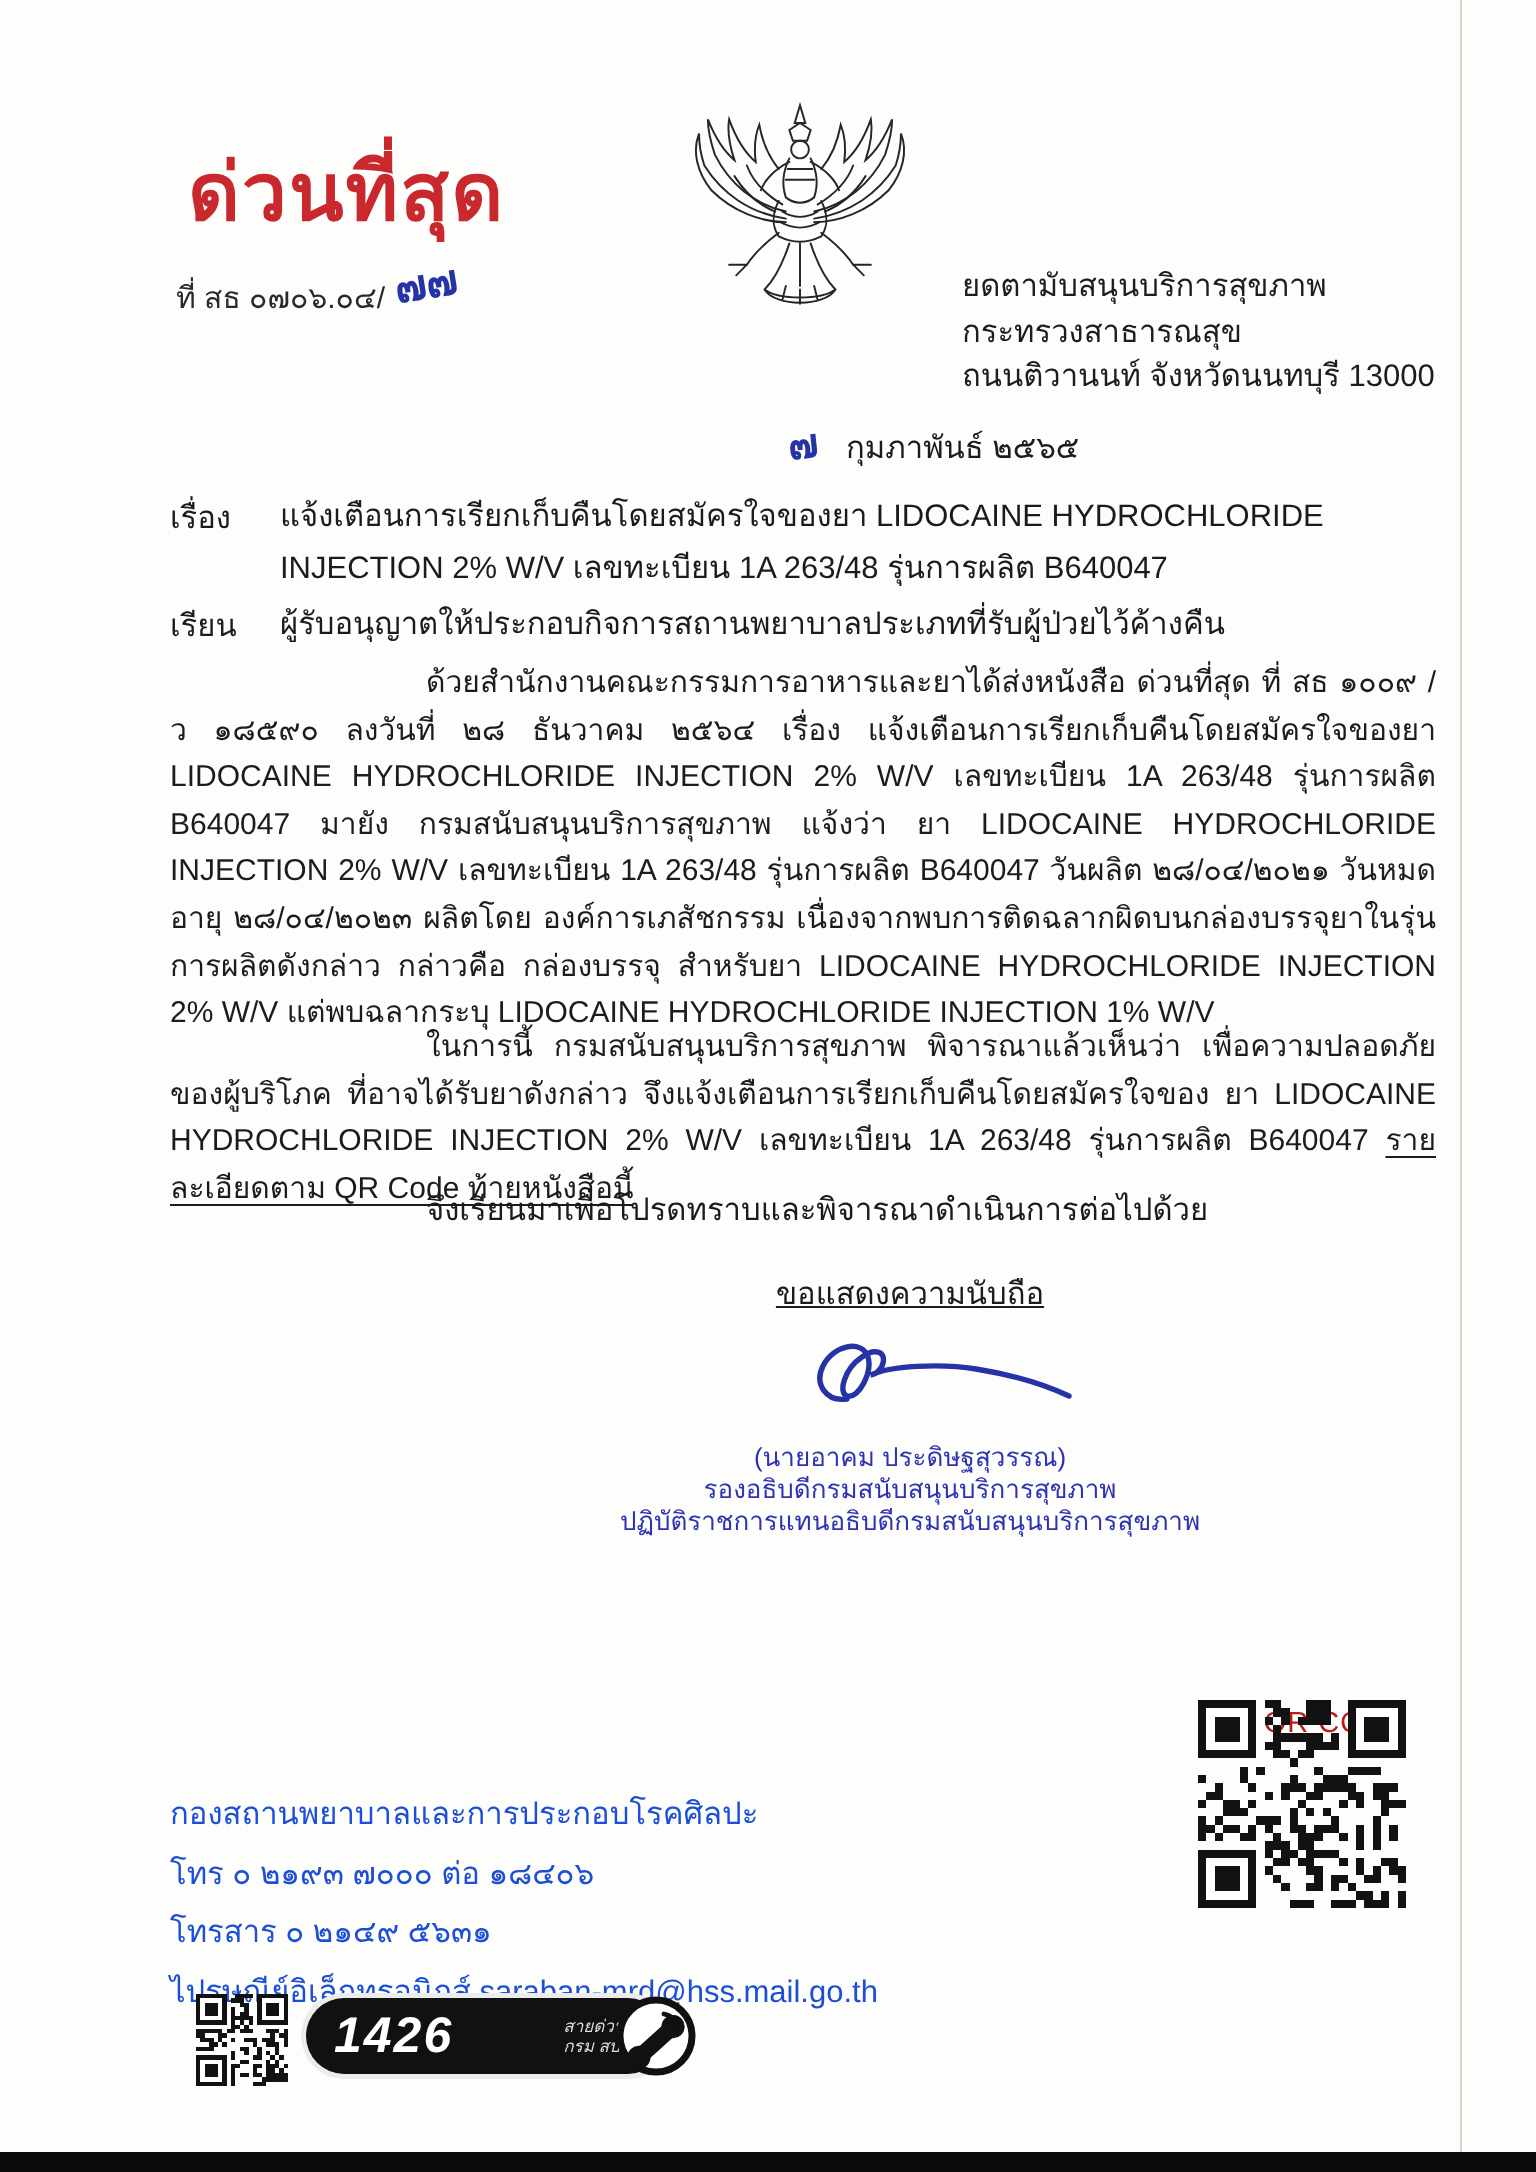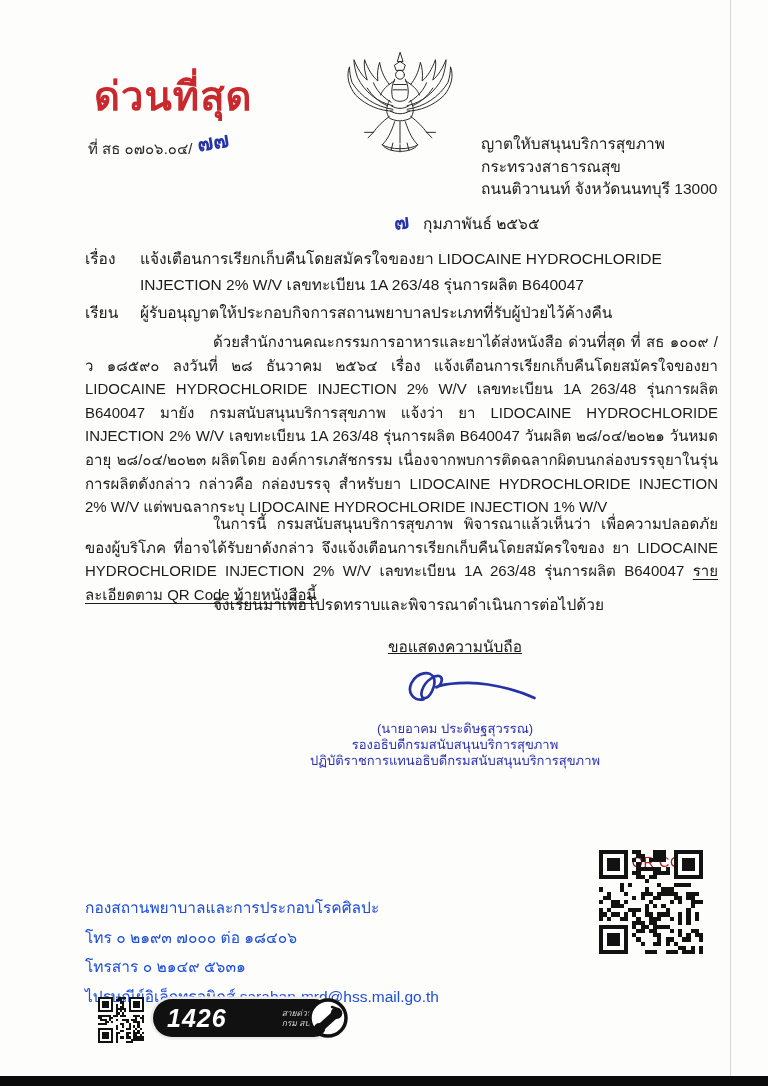--- a/index.html
+++ b/index.html
@@ -106,21 +106,21 @@
       <path d="M60,62 C66,66 74,66 80,62 M59,68 C66,72 74,72 81,68"></path>
       <path d="M58,74 C50,80 44,86 40,92 M82,74 C90,80 96,86 100,92"></path>
       <path d="M40,92 L30,92 M40,92 L34,98 M100,92 L110,92 M100,92 L106,98"></path>
       <path d="M70,80 L70,104 M64,80 C60,92 56,100 50,106 M76,80 C80,92 84,100 90,106"></path>
       <path d="M50,106 C58,112 82,112 90,106 C84,116 56,116 50,106 Z"></path>
       <path d="M62,104 L60,112 M70,106 L70,114 M78,104 L80,112"></path>
     </g>
   </svg>
 
   <div class="sender">
-    <div>ญาตใหับสนุนบริการสุขภาพ</div>
+    <div>ยดตามับสนุนบริการสุขภาพ</div>
     <div>กระทรวงสาธารณสุข</div>
     <div>ถนนติวานนท์ จังหวัดนนทบุรี 13000</div>
   </div>
 
   <div class="dateline">
     <span class="hand">๗</span><span>กุมภาพันธ์ ๒๕๖๕</span>
   </div>
 
   <div class="row subject">
     <span class="lbl">เรื่อง</span>

